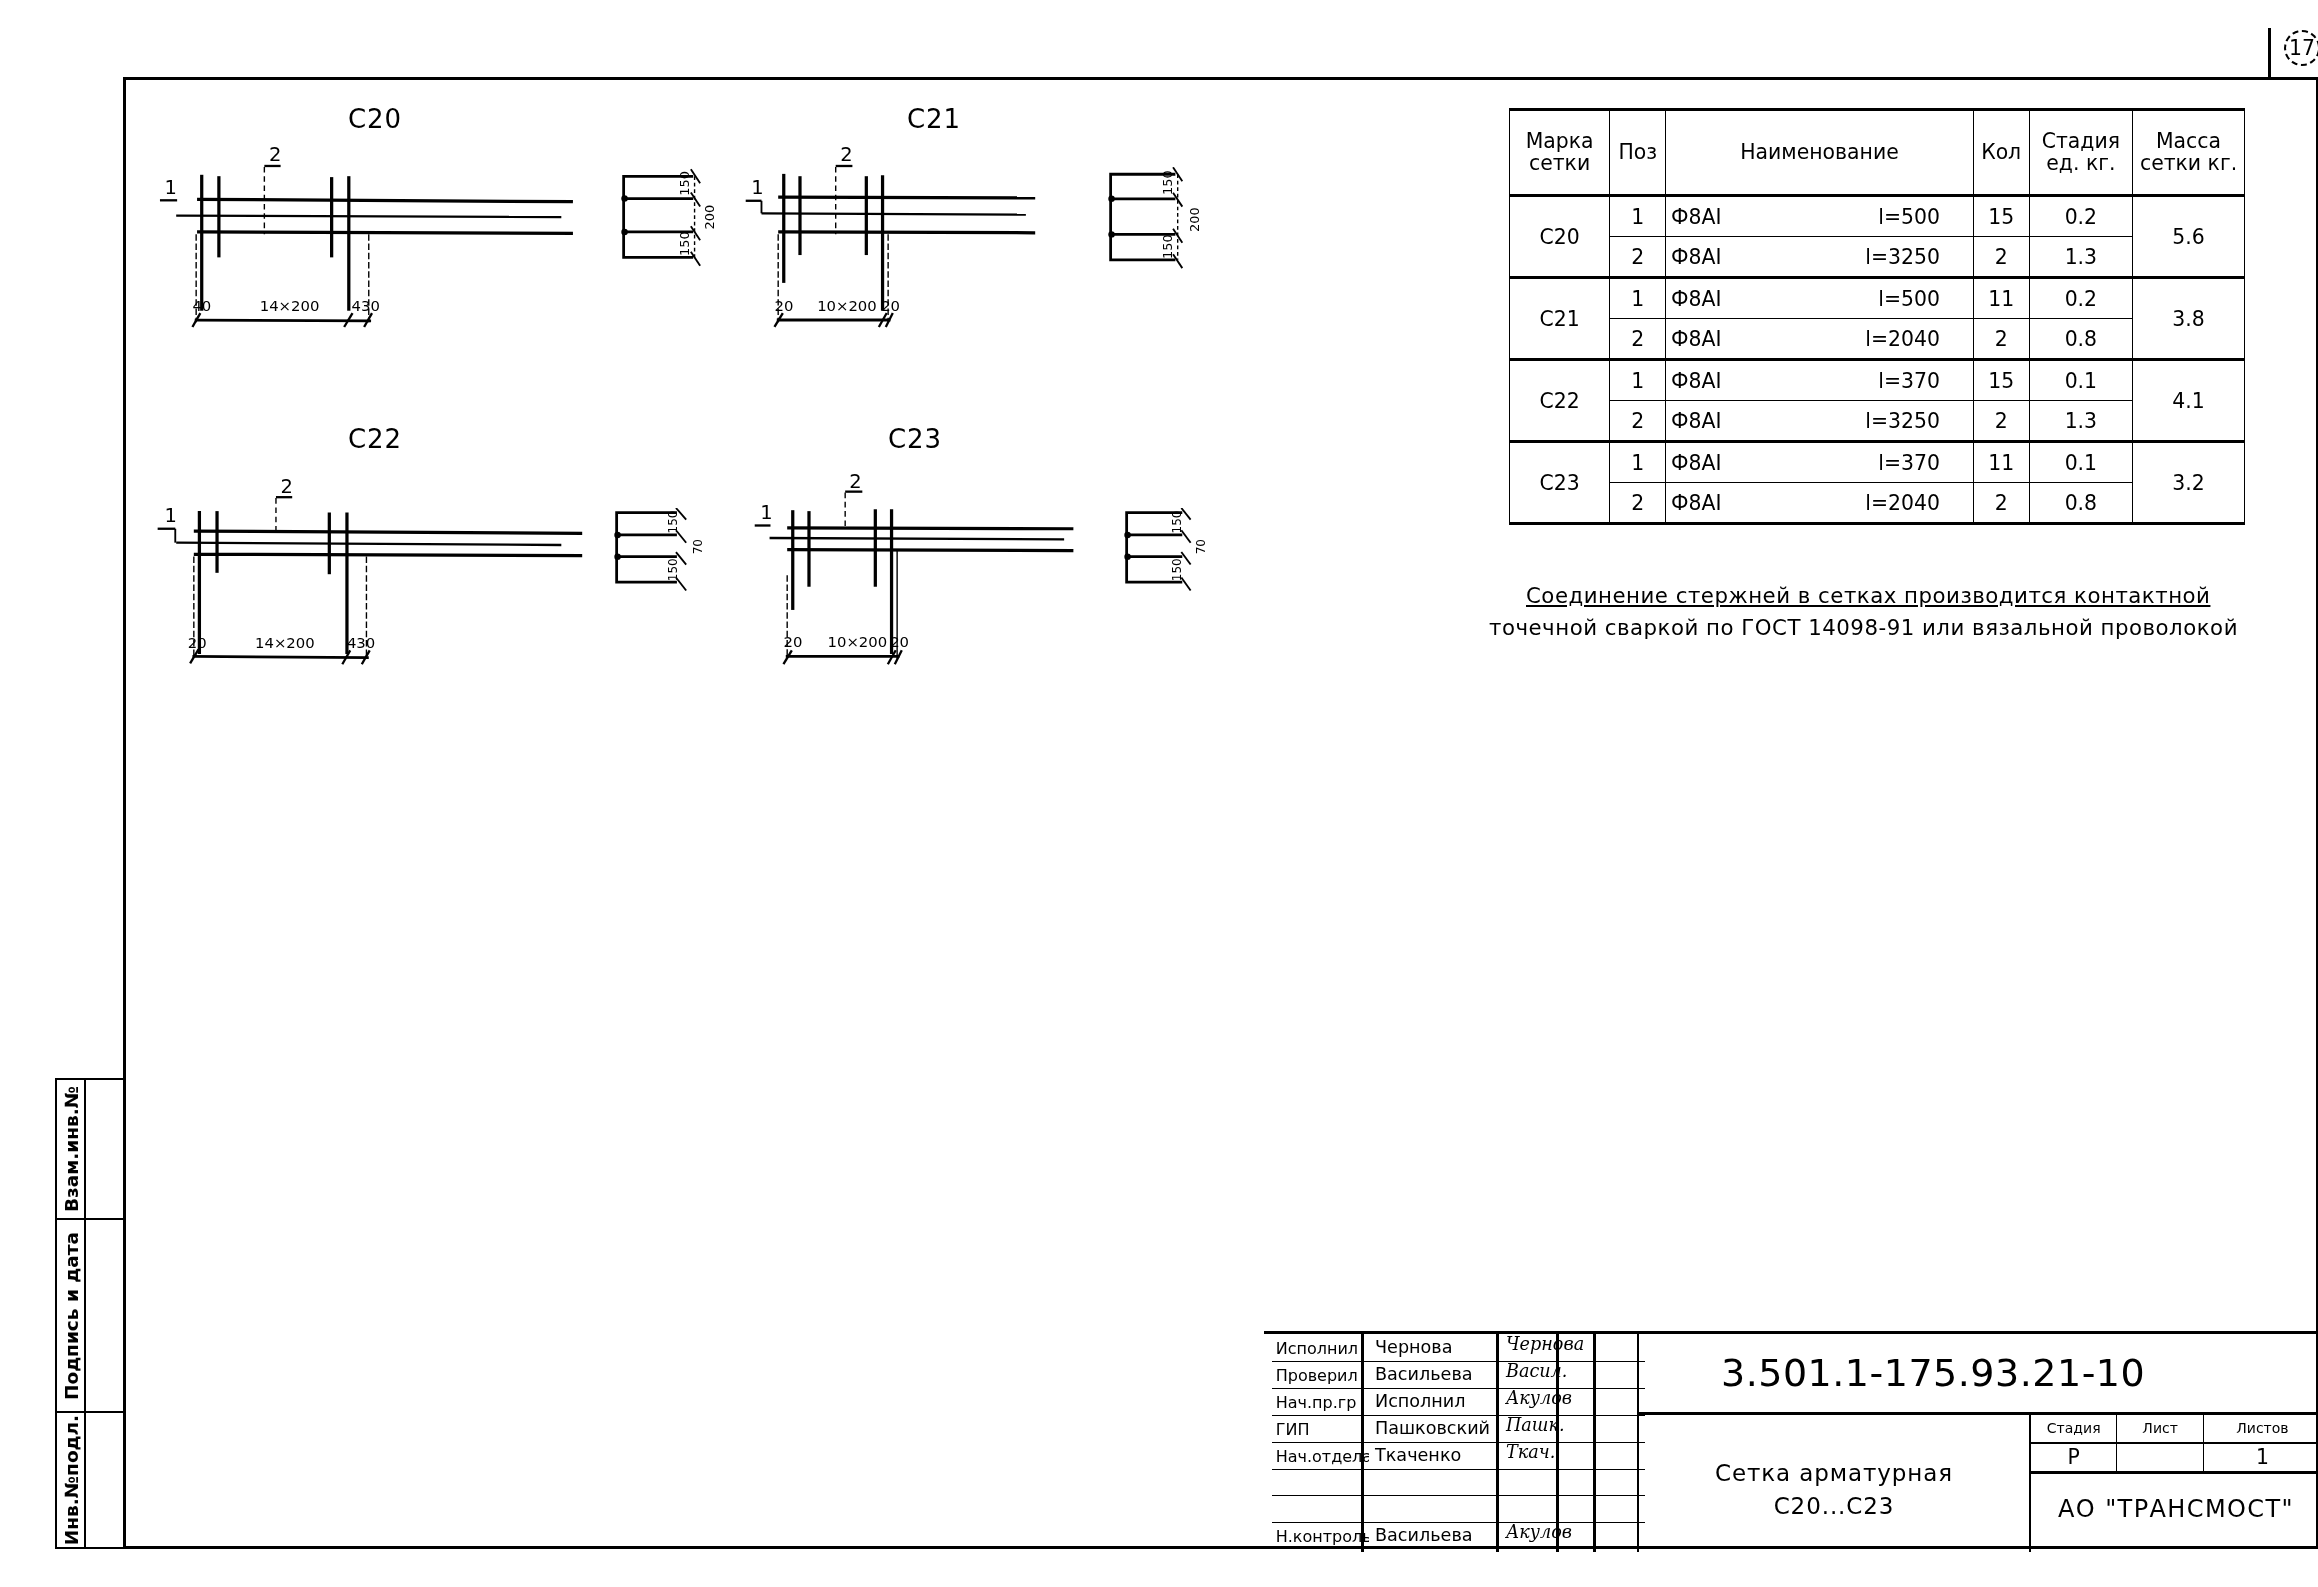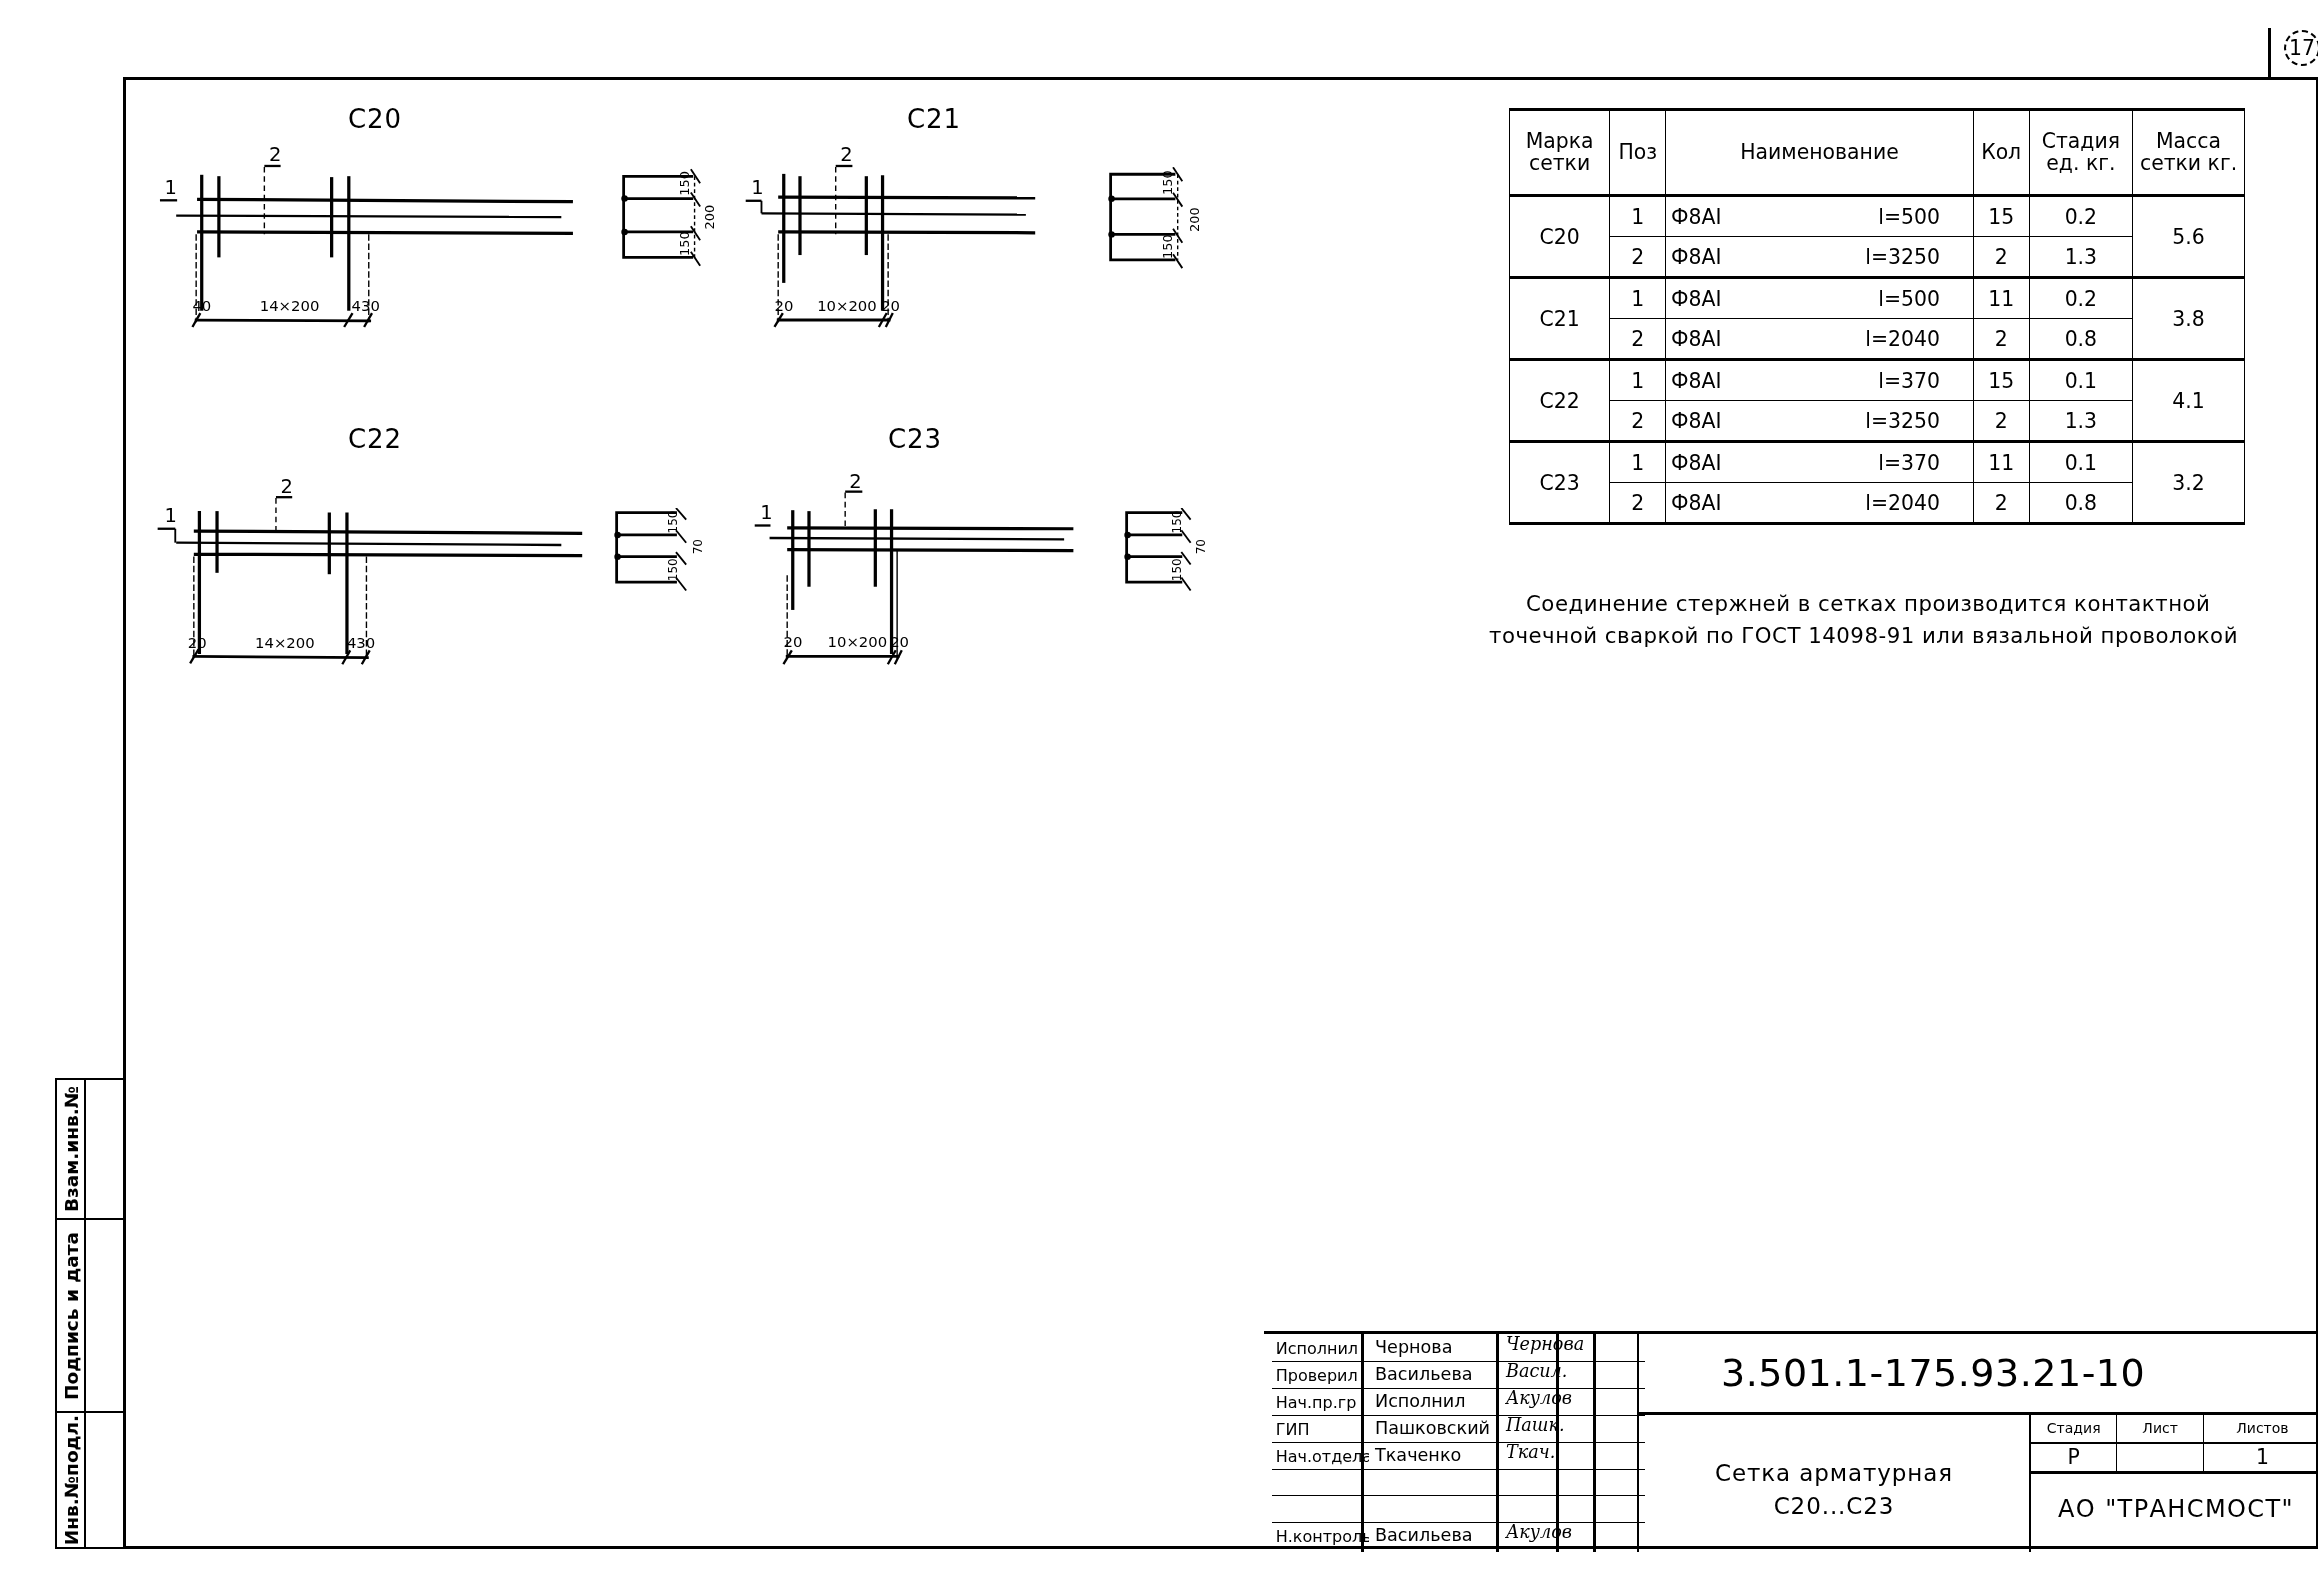--- a/index.html
+++ b/index.html
@@ -23,21 +23,21 @@
   table.spec td { height: 39px; }
   table.spec tr.grp-end td { border-bottom: 3.2px solid #000; }
   table.spec thead th { border-bottom: 3.2px solid #000; border-top: 3.2px solid #000; }
   .c-mark { width: 90px; } .c-pos { width: 46px; } .c-name { width: 297px; }
   .c-qty { width: 46px; } .c-unit { width: 93px; } .c-total { width: 102px; }
   td.name-cell { text-align: left !important; }
   .name-inner { display: flex; justify-content: space-between; padding-right: 28px; }
 
   .notes { position: absolute; left: 1489px; top: 580px; font-size: 21.3px; line-height: 32px; letter-spacing: 0.5px; }
   .notes .n1 { padding-left: 42px; }
-  .notes .n2 { padding-left: 37px; margin-top: 8px; }
+  .notes .n2 { padding-left: 37px; margin-top: 0; text-decoration: underline; }
 
   
   .side-stamp { position: absolute; left: 55px; top: 1078px; width: 70px; height: 471px; border: 2.8px solid #000; box-sizing: border-box; display: flex; }
   .side-col { width: 27px; border-right: 2.8px solid #000; display: flex; flex-direction: column; }
   .side-cell { flex: 1; border-bottom: 2.8px solid #000; position: relative; }
   .side-cell:last-child { border-bottom: none; }
   .side-cell span { position: absolute; left: 50%; top: 50%; transform: translate(-50%,-50%) rotate(-90deg);
                     white-space: nowrap; font-weight: bold; font-size: 18.5px; }
   .side-blank { flex: 1; display: flex; flex-direction: column; }
   .side-blank div { flex: 1; border-bottom: 2.8px solid #000; }

